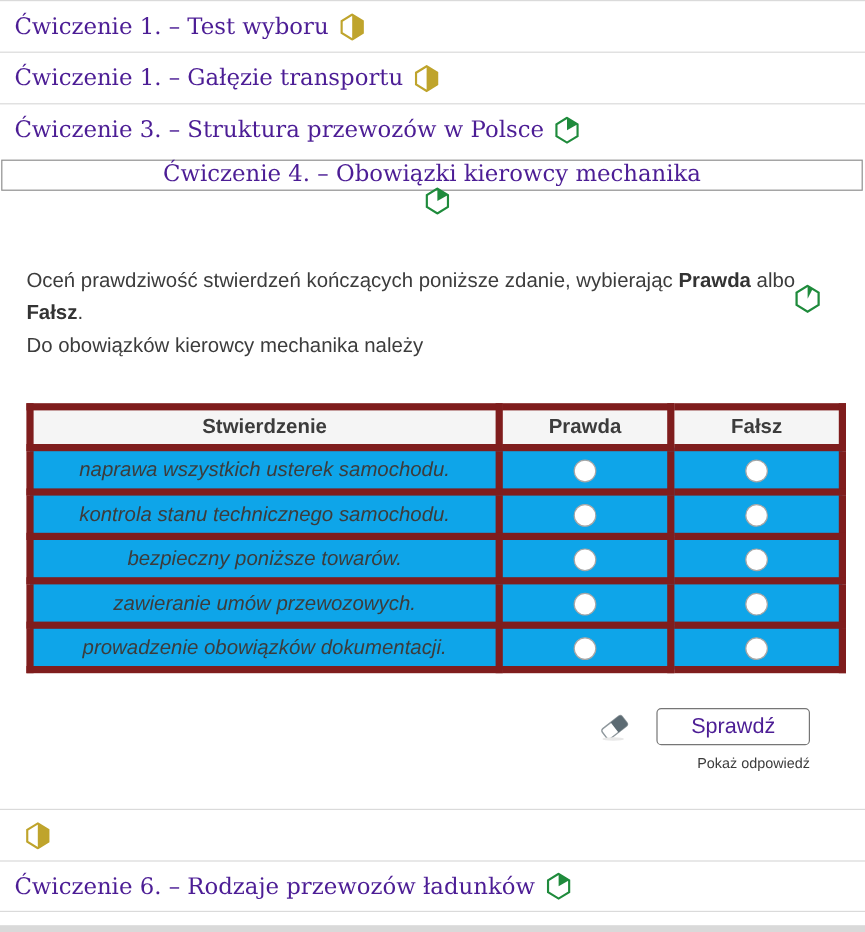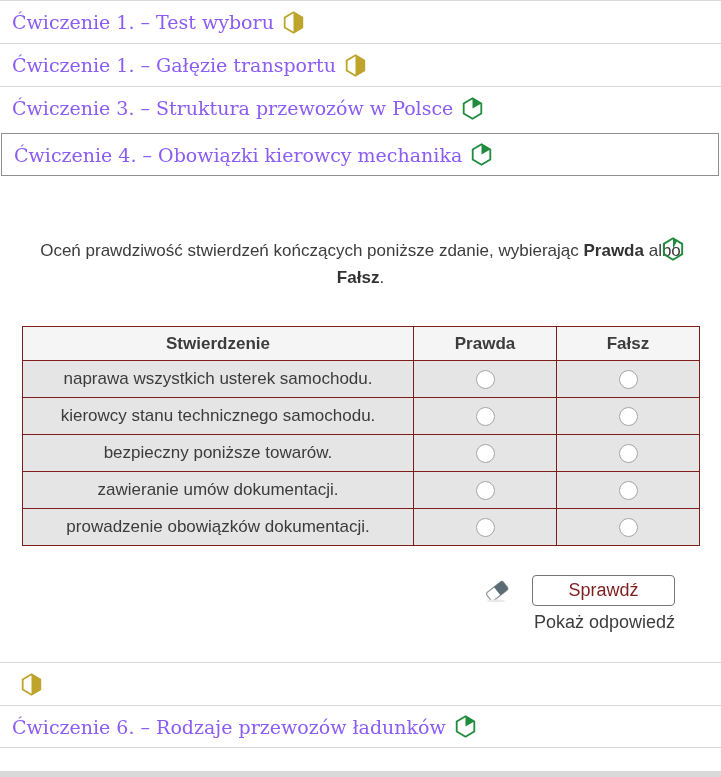--- a/index.html
+++ b/index.html
@@ -13,67 +13,67 @@
   }
   
   .acc-item {
     height: 43px;
     border-top: 1px solid #dadada;
     display: flex;
     align-items: center;
     padding: 0 12px;
     font-family: "DejaVu Serif", "Liberation Serif", serif;
     font-size: 19px;
-    color: #8b5cf6;
+    color: #4c1d95;
     cursor: pointer;
     background: #fff;
   }
   .acc-item.last { border-bottom: 1px solid #dadada; text-align: center; }
   .acc-item .hex { margin-left: 9px; flex: 0 0 auto; }
   .acc-item.active {
     border: 1px solid #8f8f8f;
     margin: 4px 2px 0 1px;
-    height: 43px;
+    height: 26px;
+    flex-direction: column;
   }
   
   .panel-content {
     position: relative;
     padding: 61px 22px 0 22px;
   }
   .instruction {
     font-size: 17px;
     line-height: 27px;
     color: #3c3c3c;
-    text-align: center;
   }
   .instruction b { font-weight: bold; color: #333; }
   .float-hex {
     position: absolute;
     left: 662px; top: 237px;
     pointer-events: none;
   }
   
   table.tf-table {
     border-collapse: collapse;
     margin-top: 35px;
     width: 676px;
     table-layout: fixed;
   }
   .tf-table th, .tf-table td {
-    border: 1px solid #7f1d1d;
+    border: 6px solid #7f1d1d;
     text-align: center;
     font-size: 17px;
     color: #3c3c3c;
   }
   .tf-table th {
     background: #f5f5f5;
     font-weight: bold;
     height: 34px;
   }
-  .tf-table td { height: 37px; background: #e5e5e5; }
+  .tf-table td { height: 37px; background: #0ea5e9; font-style: italic; }
   .col-statement { width: 391px; }
   .col-choice { width: 143px; }
   .radio {
     display: inline-block;
     width: 19px; height: 19px;
     border: 1px solid #a6a6a6;
     border-radius: 50%;
     background: #fff;
     vertical-align: middle;
     cursor: pointer;
@@ -82,37 +82,37 @@
   .controls {
     margin-top: 29px;
     display: flex;
     justify-content: flex-end;
     align-items: center;
     gap: 21px;
     padding-right: 24px;
   }
   .eraser-btn { cursor: pointer; display: inline-flex; }
   .check-btn {
-    width: 143px; height: 31px;
+    width: 128px; height: 31px;
     background: #fff;
     border: 1px solid #767676;
     border-radius: 4px;
     font-family: "Liberation Sans", sans-serif;
     font-size: 18px;
-    color: #7f1d1d;
+    color: #4c1d95;
     cursor: pointer;
   }
   .show-answer-row {
     text-align: right;
     padding-right: 24px;
     margin-top: 6px;
     margin-bottom: 29px;
   }
   .show-answer {
-    font-size: 18px;
+    font-size: 12px;
     color: #3c3c3c;
     cursor: pointer;
     text-decoration: none;
   }
   .bottom-bar {
     position: absolute;
     left: 0; bottom: 0;
     width: 721px; height: 6px;
     background: #d9d9d9;
   }
@@ -149,48 +149,49 @@
   <svg class="hex" width="21" height="23" viewBox="0 0 21 23">
     <path d="M10.5 1.2 L19.3 6.6 L19.3 16.4 L10.5 21.8 L1.7 16.4 L1.7 6.6 Z" fill="none" stroke="#1f8b3c" stroke-width="1.8"></path>
     <path d="M10.5 11.5 L10.5 1.2 L19.3 6.6 Z" fill="#1f8b3c"></path>
   </svg>
 </div>
 
 <div class="panel-content">
   <p class="instruction">
     <span>Oceń prawdziwość stwierdzeń kończących poniższe zdanie, wybierając </span><b>Prawda</b><span> albo</span><br>
     <b>Fałsz</b><span>.</span><br>
+    <span>Do obowiązków kierowcy mechanika należy</span>
   </p>
 
   <table class="tf-table">
     <thead>
       <tr>
         <th class="col-statement">Stwierdzenie</th>
         <th class="col-choice">Prawda</th>
         <th class="col-choice">Fałsz</th>
       </tr>
     </thead>
     <tbody>
       <tr>
         <td>naprawa wszystkich usterek samochodu.</td>
         <td><span class="radio"></span></td>
         <td><span class="radio"></span></td>
       </tr>
       <tr>
-        <td>kierowcy stanu technicznego samochodu.</td>
+        <td>kontrola stanu technicznego samochodu.</td>
         <td><span class="radio"></span></td>
         <td><span class="radio"></span></td>
       </tr>
       <tr>
         <td>bezpieczny poniższe towarów.</td>
         <td><span class="radio"></span></td>
         <td><span class="radio"></span></td>
       </tr>
       <tr>
-        <td>zawieranie umów dokumentacji.</td>
+        <td>zawieranie umów przewozowych.</td>
         <td><span class="radio"></span></td>
         <td><span class="radio"></span></td>
       </tr>
       <tr>
         <td>prowadzenie obowiązków dokumentacji.</td>
         <td><span class="radio"></span></td>
         <td><span class="radio"></span></td>
       </tr>
     </tbody>
   </table>

